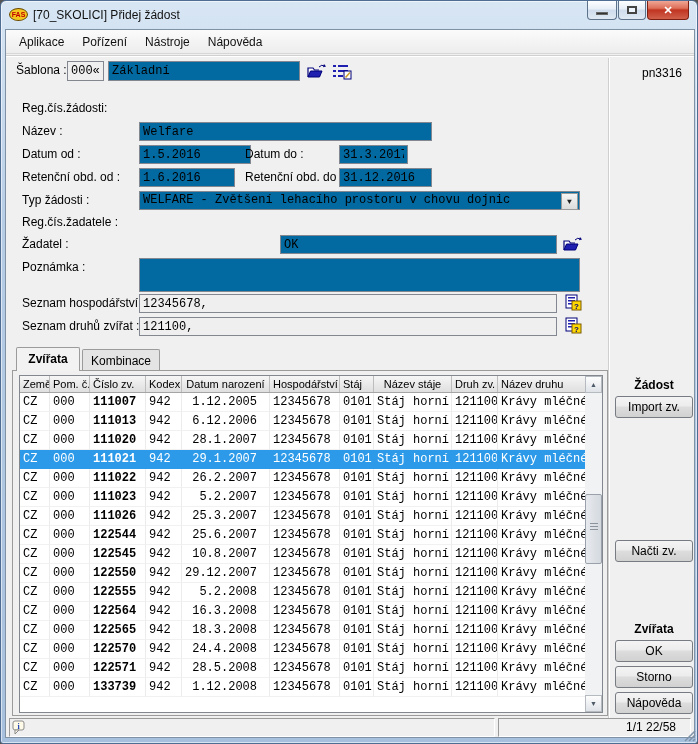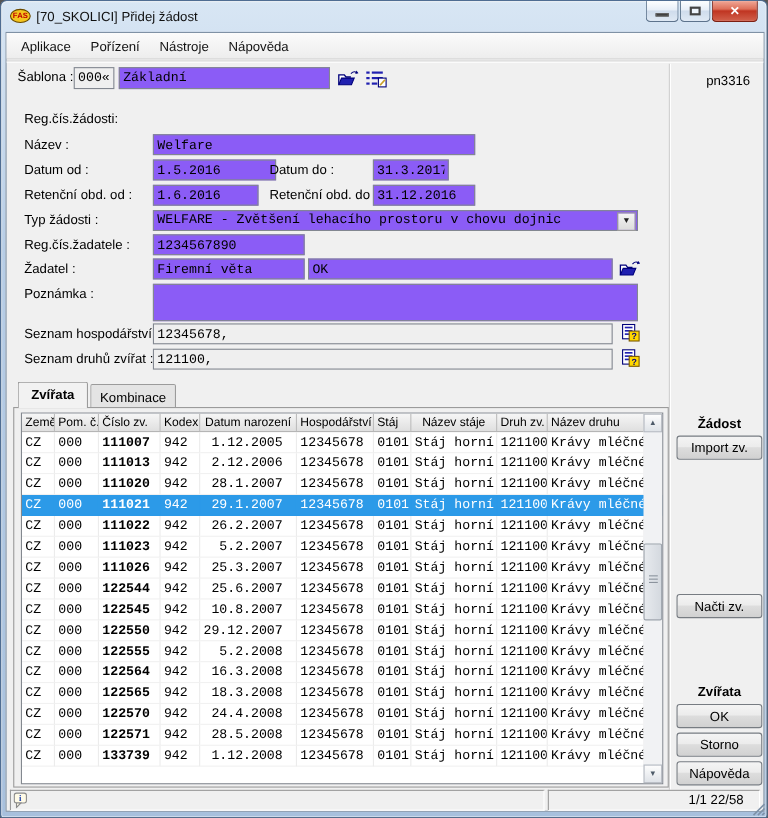--- a/index.html
+++ b/index.html
@@ -45,21 +45,21 @@
     background:linear-gradient(180deg,#fbfbfb,#ededed); border-bottom:1px solid #d6d6d6;
     display:flex; align-items:center; padding-left:4px; font-size:12px;
   }
   .menu-item { padding:3px 9px; color:#111; }
   .hgroove { position:absolute; left:0; top:25px; width:688px; height:2px;
     border-top:1px solid #d0d0d0; border-bottom:1px solid #ffffff; }
   .vgroove { position:absolute; left:602px; top:28px; width:2px; height:660px;
     border-left:1px solid #cfcfcf; border-right:1px solid #ffffff; }
   .label { position:absolute; font-size:12px; color:#000; height:19px; line-height:19px; white-space:nowrap; }
   .field {
-    position:absolute; height:19px; border:1px solid #828790; background:#8b5cf6;
+    position:absolute; height:19px; border:1px solid #828790; background:#0369a1;
     font-family:"Liberation Mono", monospace; font-size:12px; padding:0 3px; color:#000;
   }
   .field.gray { background:#efefef; }
   textarea.field { resize:none; height:34px; font-family:"Liberation Mono", monospace; }
   .combo-arrow {
     position:absolute; width:17px; height:17px; top:1px; right:1px;
     background:linear-gradient(180deg,#f4f4f4,#dcdcdc); border:1px solid #9a9a9a;
     display:flex; align-items:center; justify-content:center; font-size:8px; color:#222;
   }
   .mini-icon { position:absolute; width:20px; height:17px; cursor:pointer; }
@@ -191,24 +191,22 @@
     <div class="label" style="left:239px;top:138px;">Retenční obd. do :</div>
     <input class="field" style="left: 333px; top: 138px; width: 93px;" readonly="" value="31.12.2016">
 
     <div class="label" style="left:16px;top:161px;">Typ žádosti :</div>
     <div class="field" style="left:133px;top:161px;width:441px;line-height:17px;">
       <span>WELFARE - Zvětšení lehacího prostoru v chovu dojnic</span>
       <span class="combo-arrow">▼</span>
     </div>
 
     <div class="label" style="left:16px;top:183px;">Reg.čís.žadatele :</div>
-    <input class="field" style="left: 133px; top: 183px; width: 138px;" readonly="" value="1234567890">
 
     <div class="label" style="left:16px;top:205px;">Žadatel :</div>
-    <input class="field" style="left: 133px; top: 205px; width: 138px;" readonly="" value="Firemní věta">
     <input class="field" style="left: 274px; top: 205px; width: 277px;" readonly="" value="OK">
     <svg class="mini-icon" style="left:556px;top:206px;" viewBox="0 0 20 17">
       <path d="M2 14 L2 5 L7 5 L8.5 7 L13 7" fill="#fff" stroke="#00007a" stroke-width="1.2"></path>
       <path d="M2 14 L4.5 8 L16 8 L13.5 14 Z" fill="#2020b0" stroke="#00007a"></path>
       <path d="M13 4 q3 -3 5 -1" fill="none" stroke="#00007a"></path>
       <path d="M18 1 l2 2.5 -3 .8 Z" fill="#00007a"></path>
     </svg>
 
     <div class="label" style="left:16px;top:228px;">Poznámka :</div>
     <textarea class="field" style="left: 133px; top: 228px; width: 441px;"></textarea>
@@ -262,21 +260,21 @@
               <div class="tcell c6">0101</div>
               <div class="tcell c7">Stáj horní</div>
               <div class="tcell c8">121100</div>
               <div class="tcell c9">Krávy mléčné</div>
             </div>
             <div class="trow">
               <div class="tcell c0">CZ</div>
               <div class="tcell c1">000</div>
               <div class="tcell c2">111013</div>
               <div class="tcell c3">942</div>
-              <div class="tcell c4">2.12.2006</div>
+              <div class="tcell c4">6.12.2006</div>
               <div class="tcell c5">12345678</div>
               <div class="tcell c6">0101</div>
               <div class="tcell c7">Stáj horní</div>
               <div class="tcell c8">121100</div>
               <div class="tcell c9">Krávy mléčné</div>
             </div>
             <div class="trow">
               <div class="tcell c0">CZ</div>
               <div class="tcell c1">000</div>
               <div class="tcell c2">111020</div>

